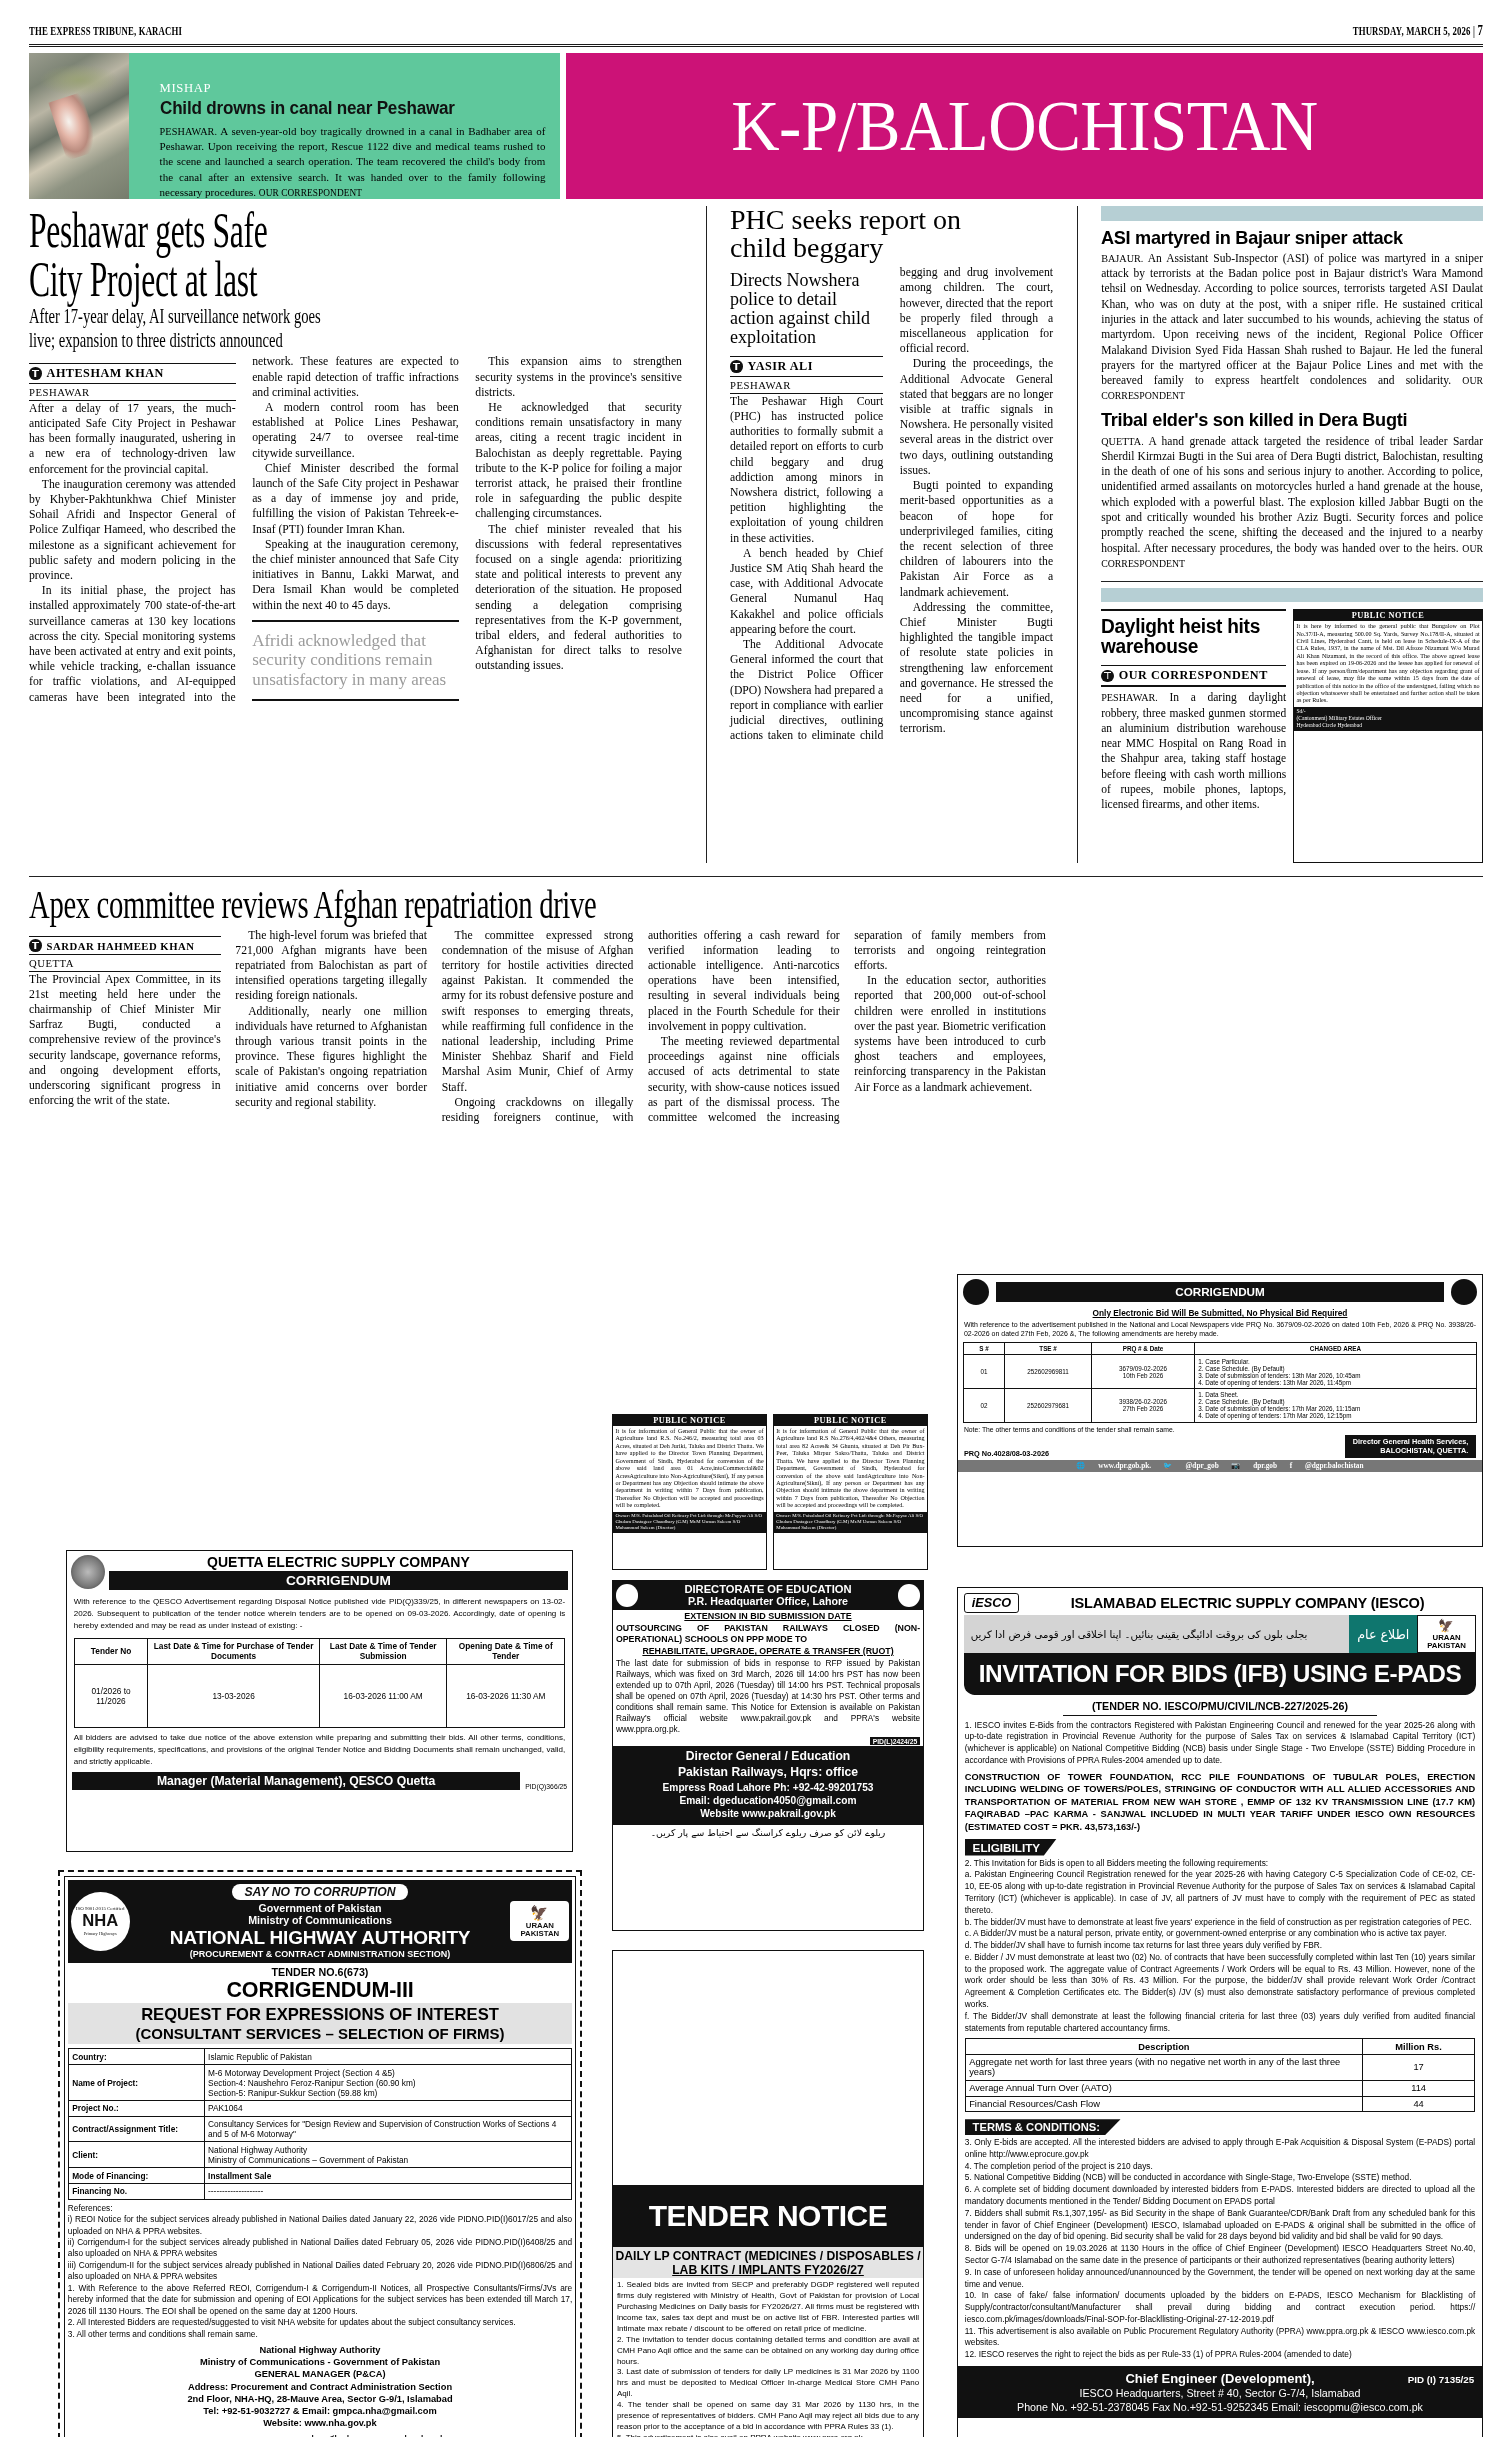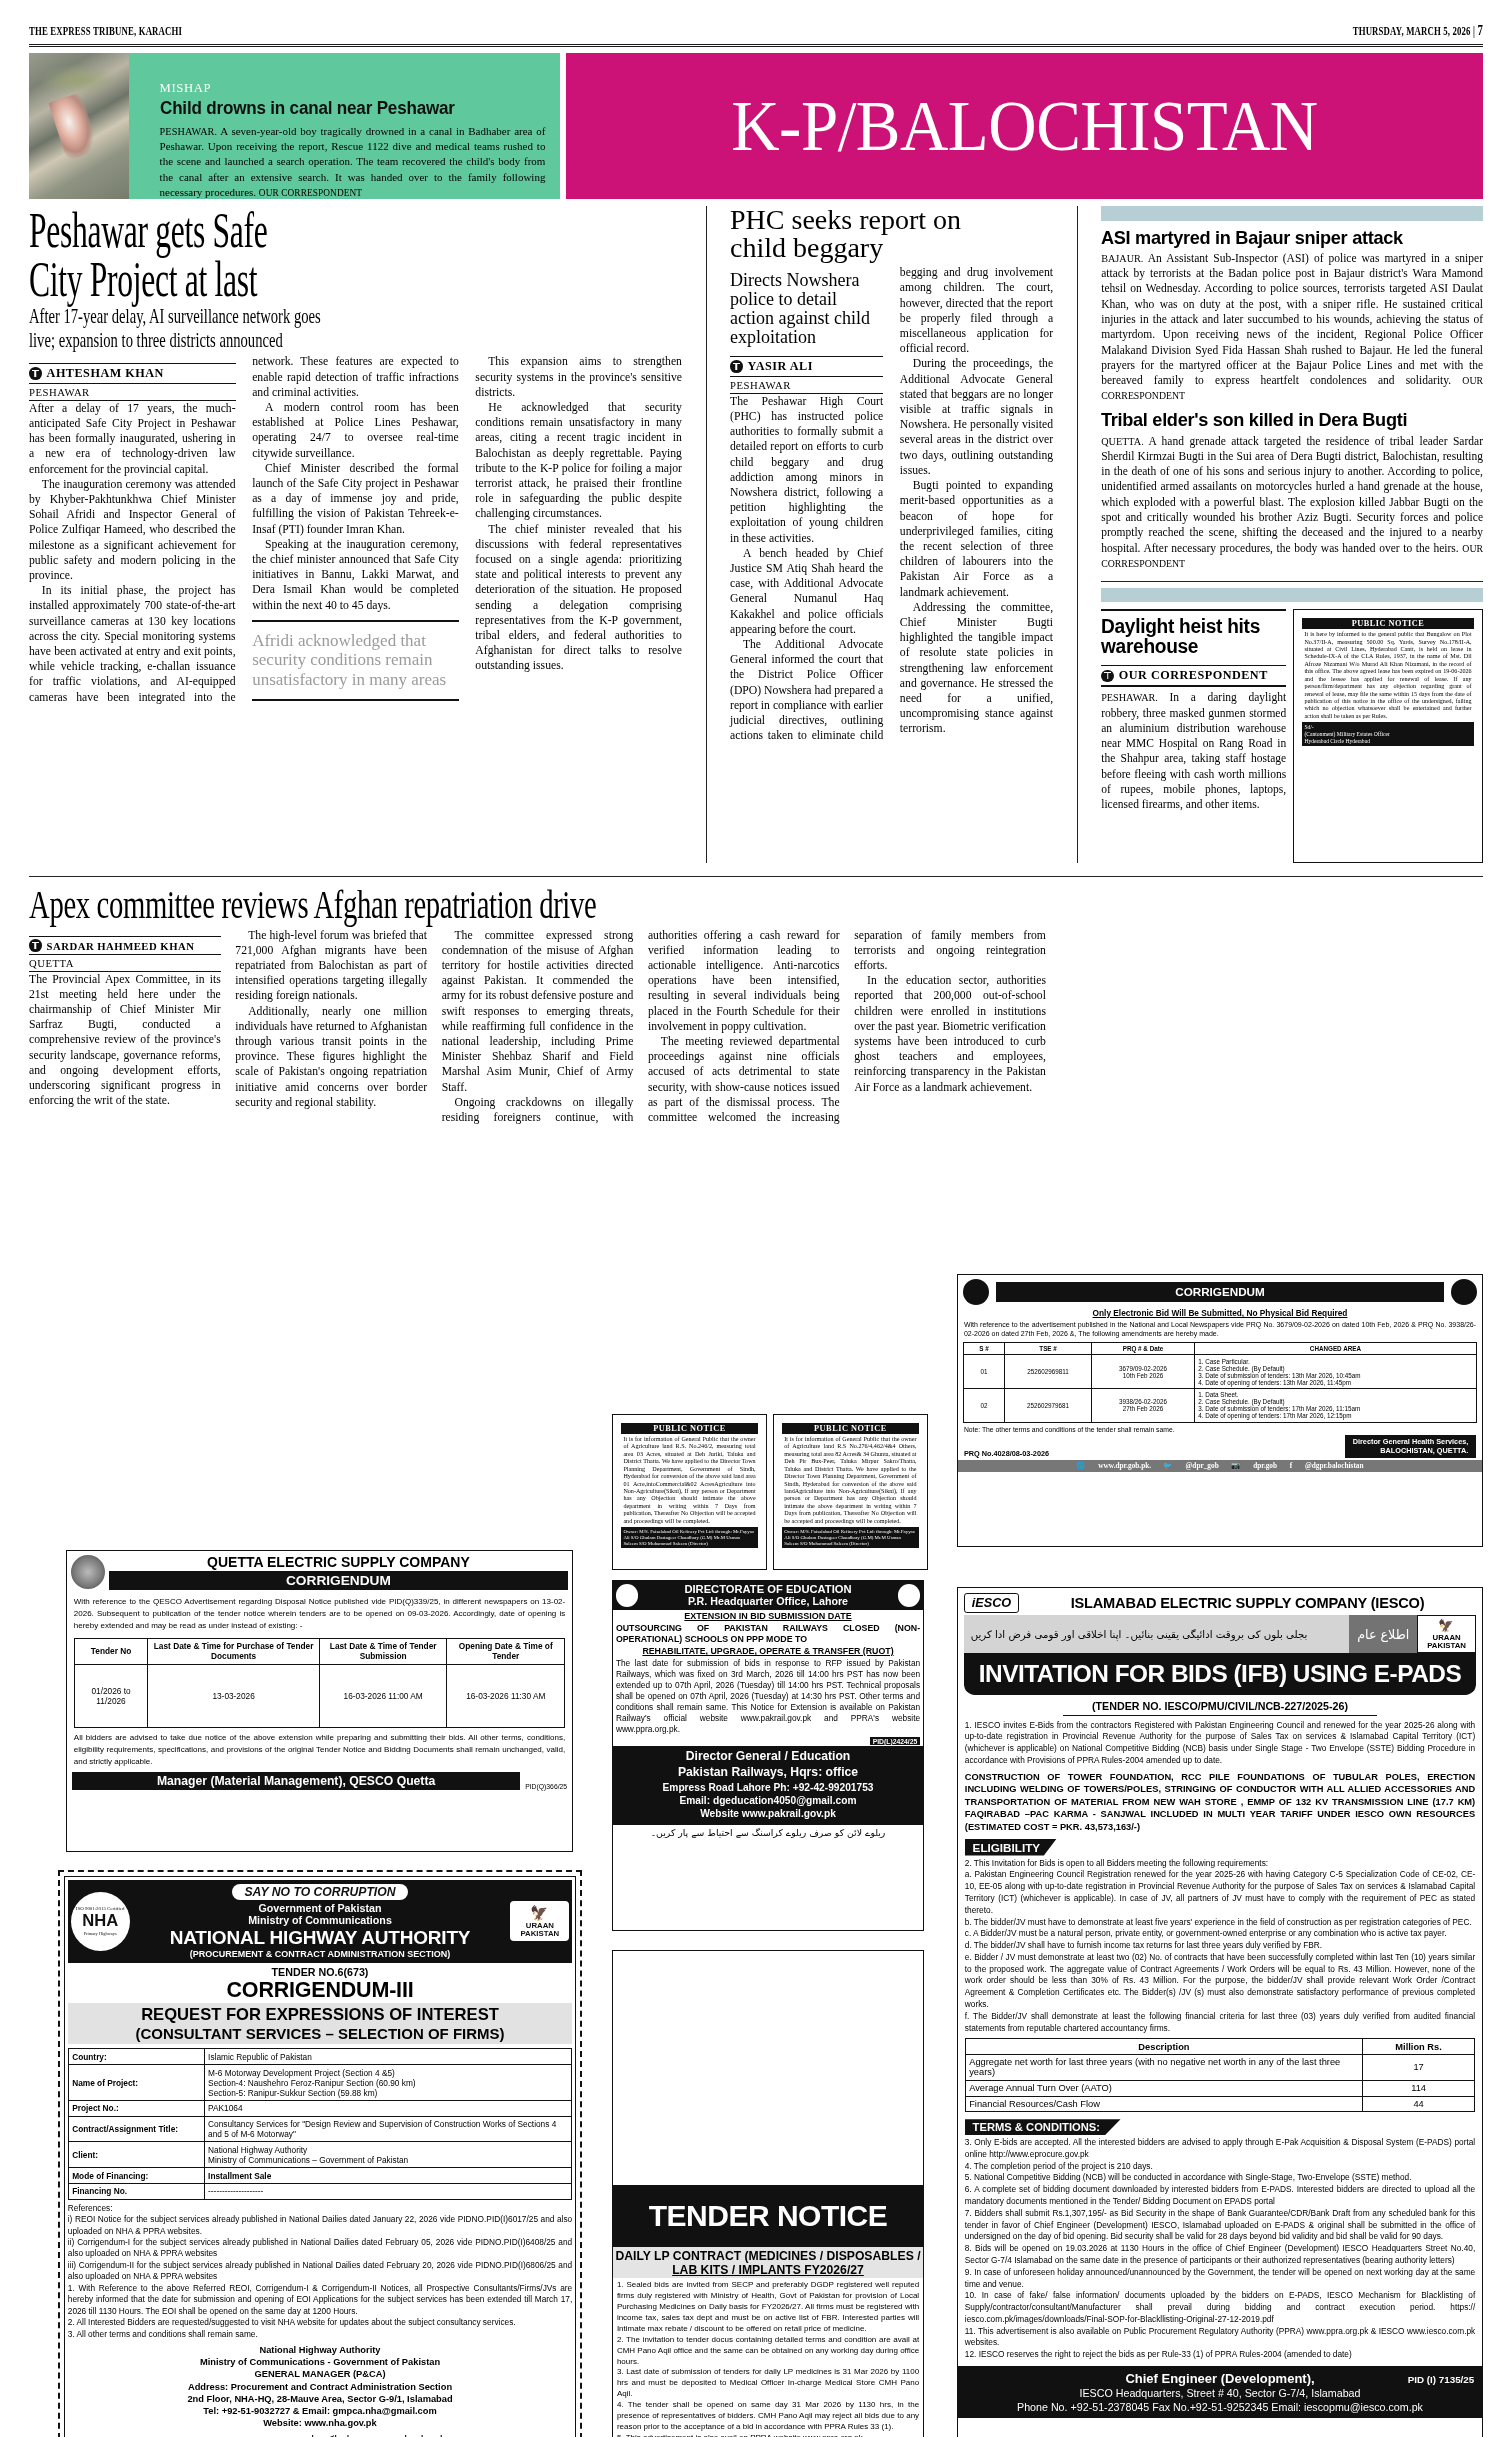--- a/index.html
+++ b/index.html
@@ -96,21 +96,21 @@
   .adbar { background:#111; color:#fff; text-align:center; font-family:"Liberation Sans", sans-serif;
       font-weight:700; }
   .xtiny { font-size:5.4px; line-height:1.18; }
 
   table.gt { width:100%; border-collapse:collapse; }
   table.gt td, table.gt th { border:0.7px solid #111; padding:2.4px 3.4px; vertical-align:middle;}
 
   .urdu { font-family:"DejaVu Sans", sans-serif; direction:rtl; }
 
   
-  .pnotice { border:1px solid #111; padding:8px; background:#fff;}
+  .pnotice { border:1px solid #111; padding:0; background:#fff;}
   .pnotice .pn-head { background:#111; color:#fff; text-align:center; font-family:"Liberation Serif", serif;
       font-weight:700; font-size:8.3px; letter-spacing:0.5px; padding:1px 0;}
   .pnotice .pn-body { font-family:"Liberation Serif", serif; font-size:6.1px; line-height:1.22;
       padding:2px 2.4px; text-align:justify;}
   .pnotice .pn-foot { background:#111; color:#fff; font-family:"Liberation Serif", serif;
       font-size:5.6px; line-height:1.25; padding:1.5px 2.4px;}
 
   .dashborder { border:2.9px dashed #111; padding:3.9px; }
 </style>
 </head>
@@ -524,21 +524,21 @@
 
   </div>
 
   <div class="ad" style="position:absolute; left:957px; top:1587px; width:526px; height:1063px;">
     <div style="display:flex; align-items:center; padding:4.9px 5.9px 2px 5.9px;">
       <div style="border:1.5px solid #111; border-radius:2.9px; padding:2px 6.8px; font-family:'Liberation Sans',sans-serif; font-weight:700; font-size:12.7px; font-style:italic;">iESCO</div>
       <div style="flex:1; text-align:center; font-family:'Liberation Sans',sans-serif; font-weight:700; font-size:14.6px; letter-spacing:-0.2px;">ISLAMABAD ELECTRIC SUPPLY COMPANY (IESCO)</div>
     </div>
     <div style="display:flex; align-items:stretch; margin:0 5.9px;">
       <div class="urdu" style="flex:1; background:#d4d4d4; padding:5.9px 6.8px; font-size:10.2px; display:flex; align-items:center; justify-content:flex-end;">بجلی بلوں کی بروقت ادائیگی یقینی بنائیں۔ اپنا اخلاقی اور قومی فرض ادا کریں</div>
-      <div class="urdu" style="background:#737373; color:#fff; padding:5.9px 7.8px; font-size:12.7px; display:flex; align-items:center;">اطلاع عام</div>
+      <div class="urdu" style="background:#0f766e; color:#fff; padding:5.9px 7.8px; font-size:12.7px; display:flex; align-items:center;">اطلاع عام</div>
       <div style="border:1px solid #111; width:59px; text-align:center; padding:2px 1px; flex:0 0 59px;">
         <div style="font-size:12.7px;">🦅</div>
         <div style="font-family:'Liberation Sans',sans-serif;font-weight:700;font-size:7.8px;line-height:1.05;">URAAN PAKISTAN</div>
       </div>
     </div>
     <div style="background:#111; color:#fff; margin:0 5.9px; border-radius:0 0 10.7px 10.7px; text-align:center; padding:6.8px 0;">
       <span style="font-family:'Liberation Sans',sans-serif; font-weight:700; font-size:24.4px; letter-spacing:-0.5px;">INVITATION FOR BIDS (IFB) USING E-PADS</span>
     </div>
     <div style="text-align:center; font-family:'Liberation Sans',sans-serif; font-weight:700; font-size:10.7px; margin-top:4.9px; padding-bottom:2.9px; border-bottom:1px solid #111; width:60%; margin-left:auto; margin-right:auto;">(TENDER NO. IESCO/PMU/CIVIL/NCB-227/2025-26)</div>
     <div style="font-family:'Liberation Sans',sans-serif; font-size:8.3px; line-height:1.42; text-align:justify; padding:3.9px 6.8px;">1.   IESCO invites E-Bids from the contractors Registered with Pakistan Engineering Council and renewed for the year 2025-26 along with up-to-date registration in Provincial Revenue Authority for the purpose of Sales Tax on services &amp; Islamabad Capital Territory (ICT) (whichever is applicable) on National Competitive Bidding (NCB) basis under Single Stage - Two Envelope (SSTE) Bidding Procedure in accordance with Provisions of PPRA Rules-2004 amended up to date.</div>

